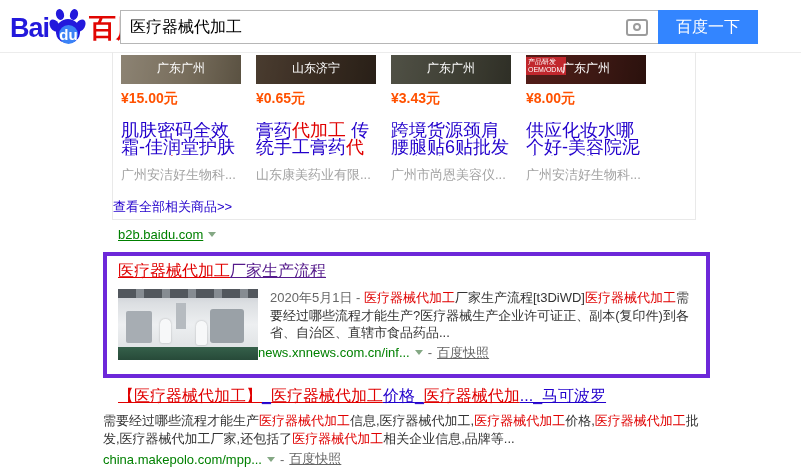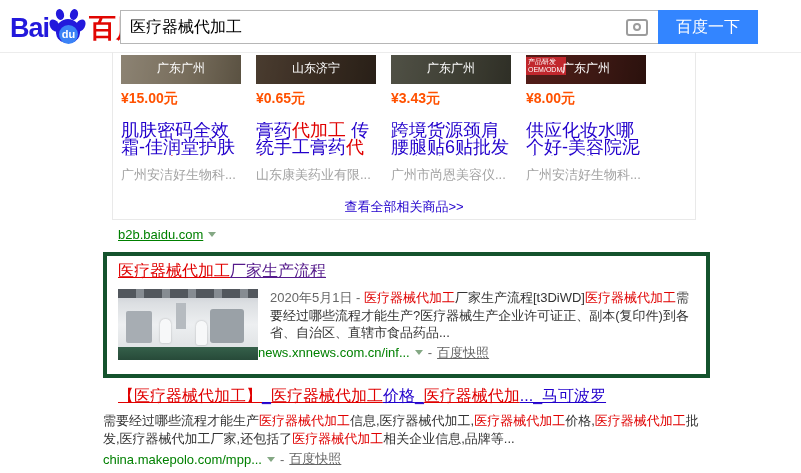--- a/index.html
+++ b/index.html
@@ -9,21 +9,21 @@
   #header{position:absolute;left:0;top:0;width:801px;height:52px;border-bottom:1px solid #ececec;background:#fff;}
   #logo{position:absolute;left:10px;top:8px;height:40px;display:flex;align-items:center;}
   .logo-bai{font-size:27px;font-weight:bold;color:#2319dc;letter-spacing:-1px;}
   .paw{position:relative;width:36px;height:38px;margin:0 1px;}
   .paw .toe{position:absolute;background:#2319dc;border-radius:50%;}
   .toe.t1{width:8px;height:11px;left:6px;top:0;transform:rotate(-15deg);}
   .toe.t2{width:8px;height:11px;left:20px;top:0;transform:rotate(15deg);}
   .toe.t3{width:9px;height:13px;left:0;top:10px;transform:rotate(-30deg);}
   .toe.t4{width:9px;height:13px;left:26px;top:10px;transform:rotate(30deg);}
   .paw .pad{position:absolute;left:6px;top:10px;width:24px;height:24px;background:#2319dc;border-radius:50% 50% 45% 45%;}
-  .paw .du-badge{position:absolute;left:9px;top:16px;width:19px;height:19px;background:#3b82f6;border-radius:50%;color:#fff;font-size:11px;font-weight:bold;text-align:center;line-height:19px;}
+  .paw .du-badge{position:absolute;left:9px;top:16px;width:19px;height:19px;background:#3b82f6;border-radius:50%;color:#fff;font-size:15px;font-weight:bold;text-align:center;line-height:19px;}
   .logo-cn{font-size:27px;font-weight:bold;color:#e10602;margin-left:2px;}
 
   #search-wrap{position:absolute;left:120px;top:10px;width:538px;height:34px;border:1px solid #b6b6b6;border-right:none;box-sizing:border-box;background:#fff;}
   #search-input{position:absolute;left:0;top:0;width:100%;height:100%;border:none;outline:none;font-size:16px;padding:0 40px 0 9px;box-sizing:border-box;color:#000;font-family:"Liberation Sans",sans-serif;}
   .cam{position:absolute;right:10px;top:8px;width:22px;height:17px;border:2px solid #9c9c9c;border-radius:3px;box-sizing:border-box;}
   .cam::before{content:"";position:absolute;left:5px;top:2px;width:8px;height:8px;border:2px solid #9c9c9c;border-radius:50%;box-sizing:border-box;}
   #search-btn{position:absolute;left:658px;top:10px;width:100px;height:34px;background:#3385ff;color:#fff;border:none;font-size:16px;cursor:pointer;font-family:Liberation Sans, sans-serif;}
 
   
   #products-box{position:absolute;left:112px;top:52px;width:584px;height:168px;border:1px solid #e9e9e9;border-top:none;box-sizing:border-box;}
@@ -33,27 +33,27 @@
   .card-img .shade{position:absolute;inset:0;background:rgba(20,15,10,.38);}
   .card-loc{position:absolute;left:0;right:0;top:5px;text-align:center;color:#fff;font-size:12px;z-index:2;}
   .img-1{background:linear-gradient(100deg,#d6cab4,#b4a78e 55%,#857a64);}
   .img-2{background:linear-gradient(100deg,#6b5847,#4a392c 60%,#352a20);}
   .img-3{background:linear-gradient(100deg,#75796a,#565a4c 60%,#3f4237);}
   .img-4{background:linear-gradient(100deg,#7c2621,#58201b 55%,#38120f);}
   .badge{position:absolute;left:0;top:2px;z-index:2;background:#c1272d;color:#fff;font-size:7px;line-height:8px;padding:1px 2px;}
   .price{margin-top:6px;color:#ff5100;font-size:14px;font-weight:bold;height:16px;}
   .card-title{margin-top:16px;font-size:18px;line-height:17px;height:34px;overflow:hidden;cursor:pointer;}
   .seller{margin-top:10px;font-size:13px;color:#a2a2a2;white-space:nowrap;overflow:hidden;text-overflow:ellipsis;}
-  #view-all{position:absolute;left:0;right:0;top:146px;text-align:center;font-size:13px;color:#2200cc;cursor:pointer;}
+  #view-all{position:absolute;left:0;right:0;top:146px;font-size:13px;color:#2200cc;cursor:pointer;}
 
   #source-line{position:absolute;left:118px;top:227px;font-size:13px;color:#008000;display:flex;align-items:center;gap:5px;text-decoration:underline;}
   .drop-arrow{width:0;height:0;border:4px solid transparent;border-top:5px solid #84a884;margin-top:4px;cursor:pointer;}
 
   
-  #result1{position:absolute;left:103px;top:252px;width:607px;height:126px;border:4px solid #14532d;box-sizing:border-box;background:#fff;}
+  #result1{position:absolute;left:103px;top:252px;width:607px;height:126px;border:4px solid #6d28d9;box-sizing:border-box;background:#fff;}
   .rtitle{font-size:16px;cursor:pointer;}
   .rtitle span{text-decoration:underline;}
   #r1-title{position:absolute;left:11px;top:5px;}
   #r1-row{position:absolute;left:11px;top:33px;display:flex;}
   .thumb{position:relative;width:140px;height:71px;background:linear-gradient(#c4c9ce 0%,#dcdfe2 20%,#edeff1 50%,#e2e5e7 78%);overflow:hidden;flex:none;}
   .thumb .ceil{position:absolute;left:0;top:0;right:0;height:9px;background:repeating-linear-gradient(90deg,#52575d 0 18px,#868c92 18px 26px);}
   .thumb .floor{position:absolute;left:0;bottom:0;right:0;height:13px;background:linear-gradient(#35604a,#274a39);}
   .thumb .machine1{position:absolute;left:8px;top:22px;width:26px;height:32px;background:#a7adb3;border-radius:2px;}
   .thumb .machine2{position:absolute;right:14px;top:20px;width:34px;height:34px;background:#9aa1a7;border-radius:3px;}
   .thumb .machine3{position:absolute;left:58px;top:14px;width:10px;height:26px;background:#b6bbc0;}

